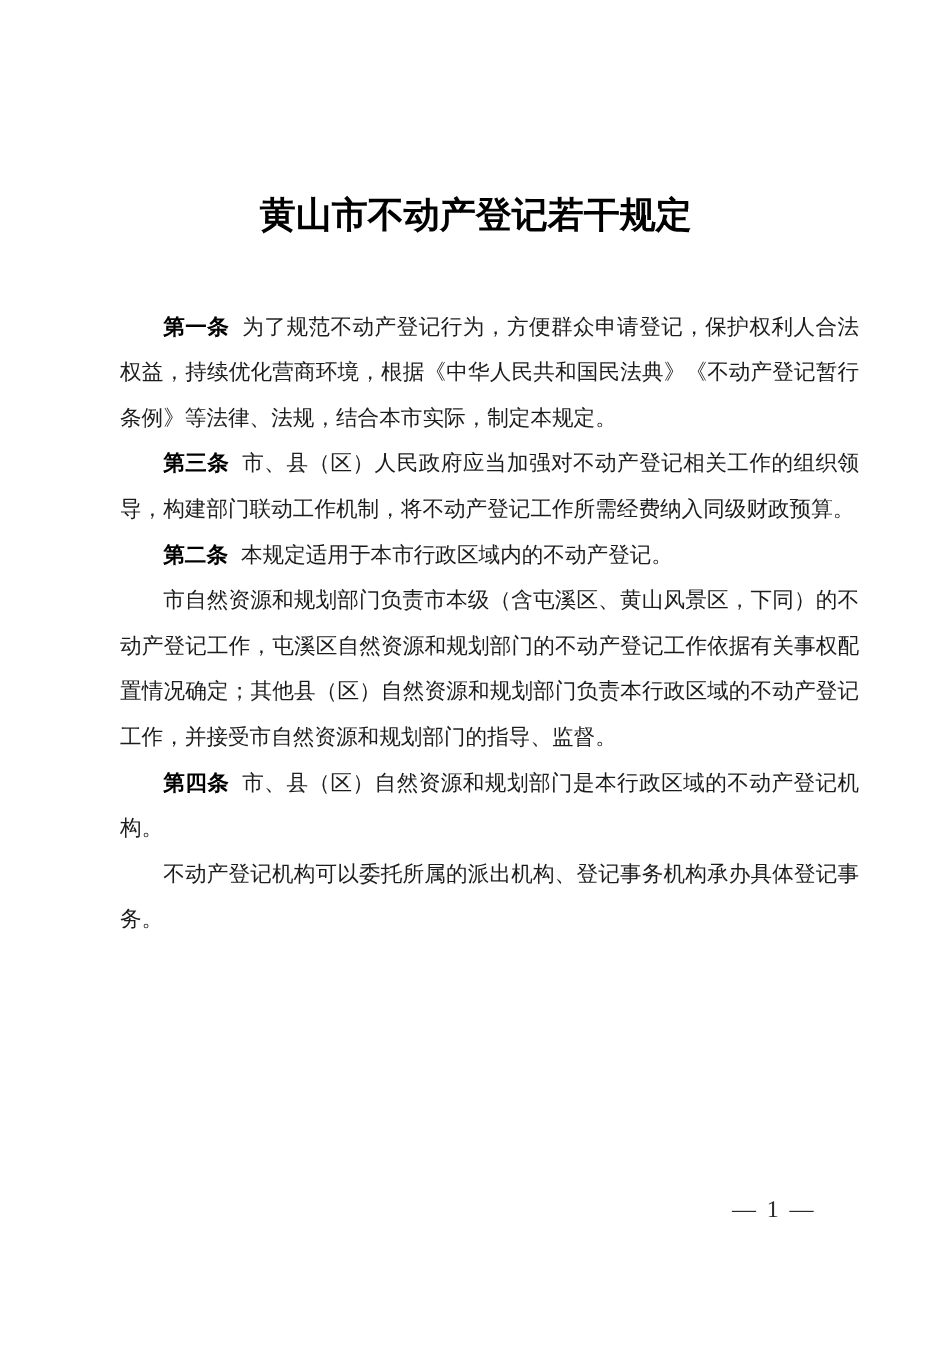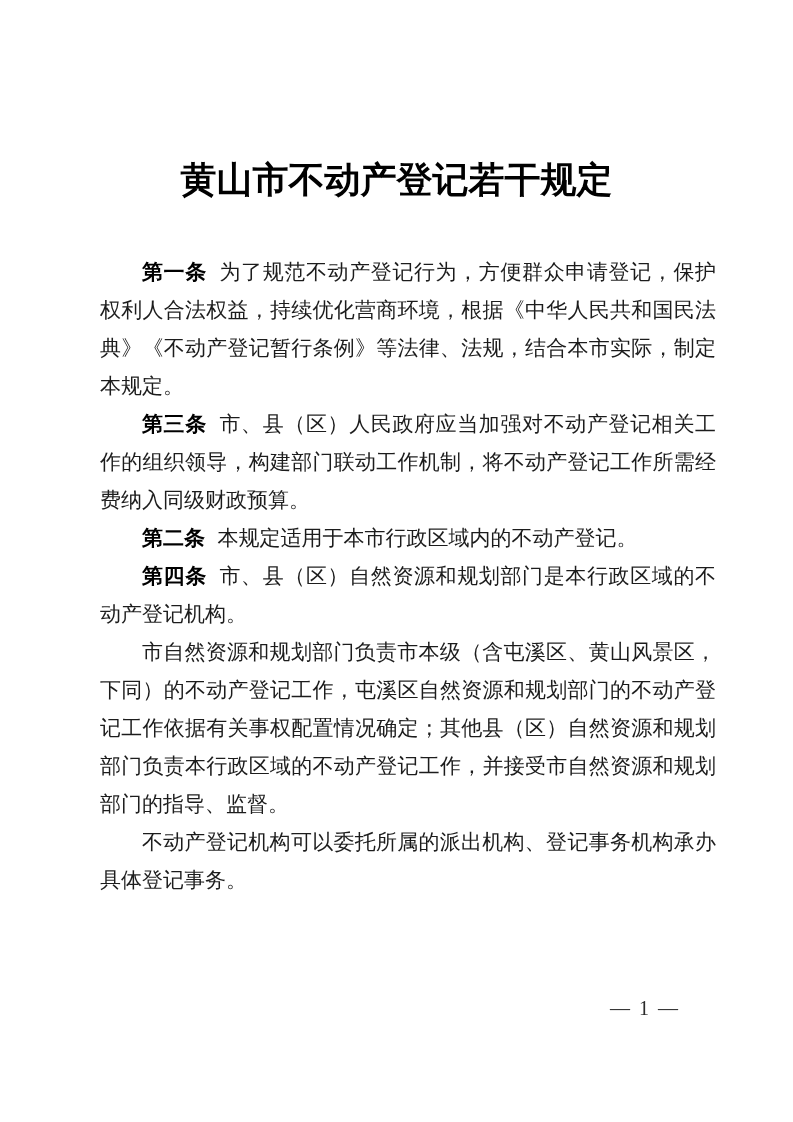--- a/index.html
+++ b/index.html
@@ -14,33 +14,33 @@
     background: #ffffff;
     overflow: hidden;
     font-family: "Liberation Serif", "DejaVu Serif", serif;
   }
   .doc-title {
     position: absolute;
     top: 160px;
     left: 0;
     width: 100%;
     text-align: center;
-    font-size: 36px;
+    font-size: 30px;
     line-height: 40px;
     font-weight: 700;
     color: #000000;
     letter-spacing: 0px;
     font-family: "Liberation Serif", "DejaVu Serif", serif;
   }
   .doc-body {
     position: absolute;
     top: 253px;
     left: 100px;
     width: 616px;
-    font-size: 21px;
+    font-size: 18px;
     line-height: 38px;
     color: #1c1c1c;
     text-align: justify;
   }
   .doc-body p {
     margin: 0;
     padding: 0;
     text-indent: 2em;
   }
   .article-label {
@@ -84,24 +84,24 @@
     <p>
       <span class="article-label">第一条</span><span>为了规范不动产登记行为，方便群众申请登记，保护权利人合法权益，持续优化营商环境，根据《中华人民共和国民法典》《不动产登记暂行条例》等法律、法规，结合本市实际，制定本规定。</span>
     </p>
     <p>
       <span class="article-label">第三条</span><span>市、县（区）人民政府应当加强对不动产登记相关工作的组织领导，构建部门联动工作机制，将不动产登记工作所需经费纳入同级财政预算。</span>
     </p>
     <p>
       <span class="article-label">第二条</span><span>本规定适用于本市行政区域内的不动产登记。</span>
     </p>
     <p>
-      <span class="article-label">第四条</span><span>市、县（区）自然资源和规划部门是本行政区域的不动产登记机构。</span>
+      <span>市自然资源和规划部门负责市本级（含屯溪区、黄山风景区，下同）的不动产登记工作，屯溪区自然资源和规划部门的不动产登记工作依据有关事权配置情况确定；其他县（区）自然资源和规划部门负责本行政区域的不动产登记工作，并接受市自然资源和规划部门的指导、监督。</span>
     </p>
     <p>
-      <span>市自然资源和规划部门负责市本级（含屯溪区、黄山风景区，下同）的不动产登记工作，屯溪区自然资源和规划部门的不动产登记工作依据有关事权配置情况确定；其他县（区）自然资源和规划部门负责本行政区域的不动产登记工作，并接受市自然资源和规划部门的指导、监督。</span>
+      <span class="article-label">第四条</span><span>市、县（区）自然资源和规划部门是本行政区域的不动产登记机构。</span>
     </p>
     <p>
       <span>不动产登记机构可以委托所属的派出机构、登记事务机构承办具体登记事务。</span>
     </p>
   </div>
 
   <div class="page-number">
     <span class="inner">— 1 —</span>
   </div>
 

